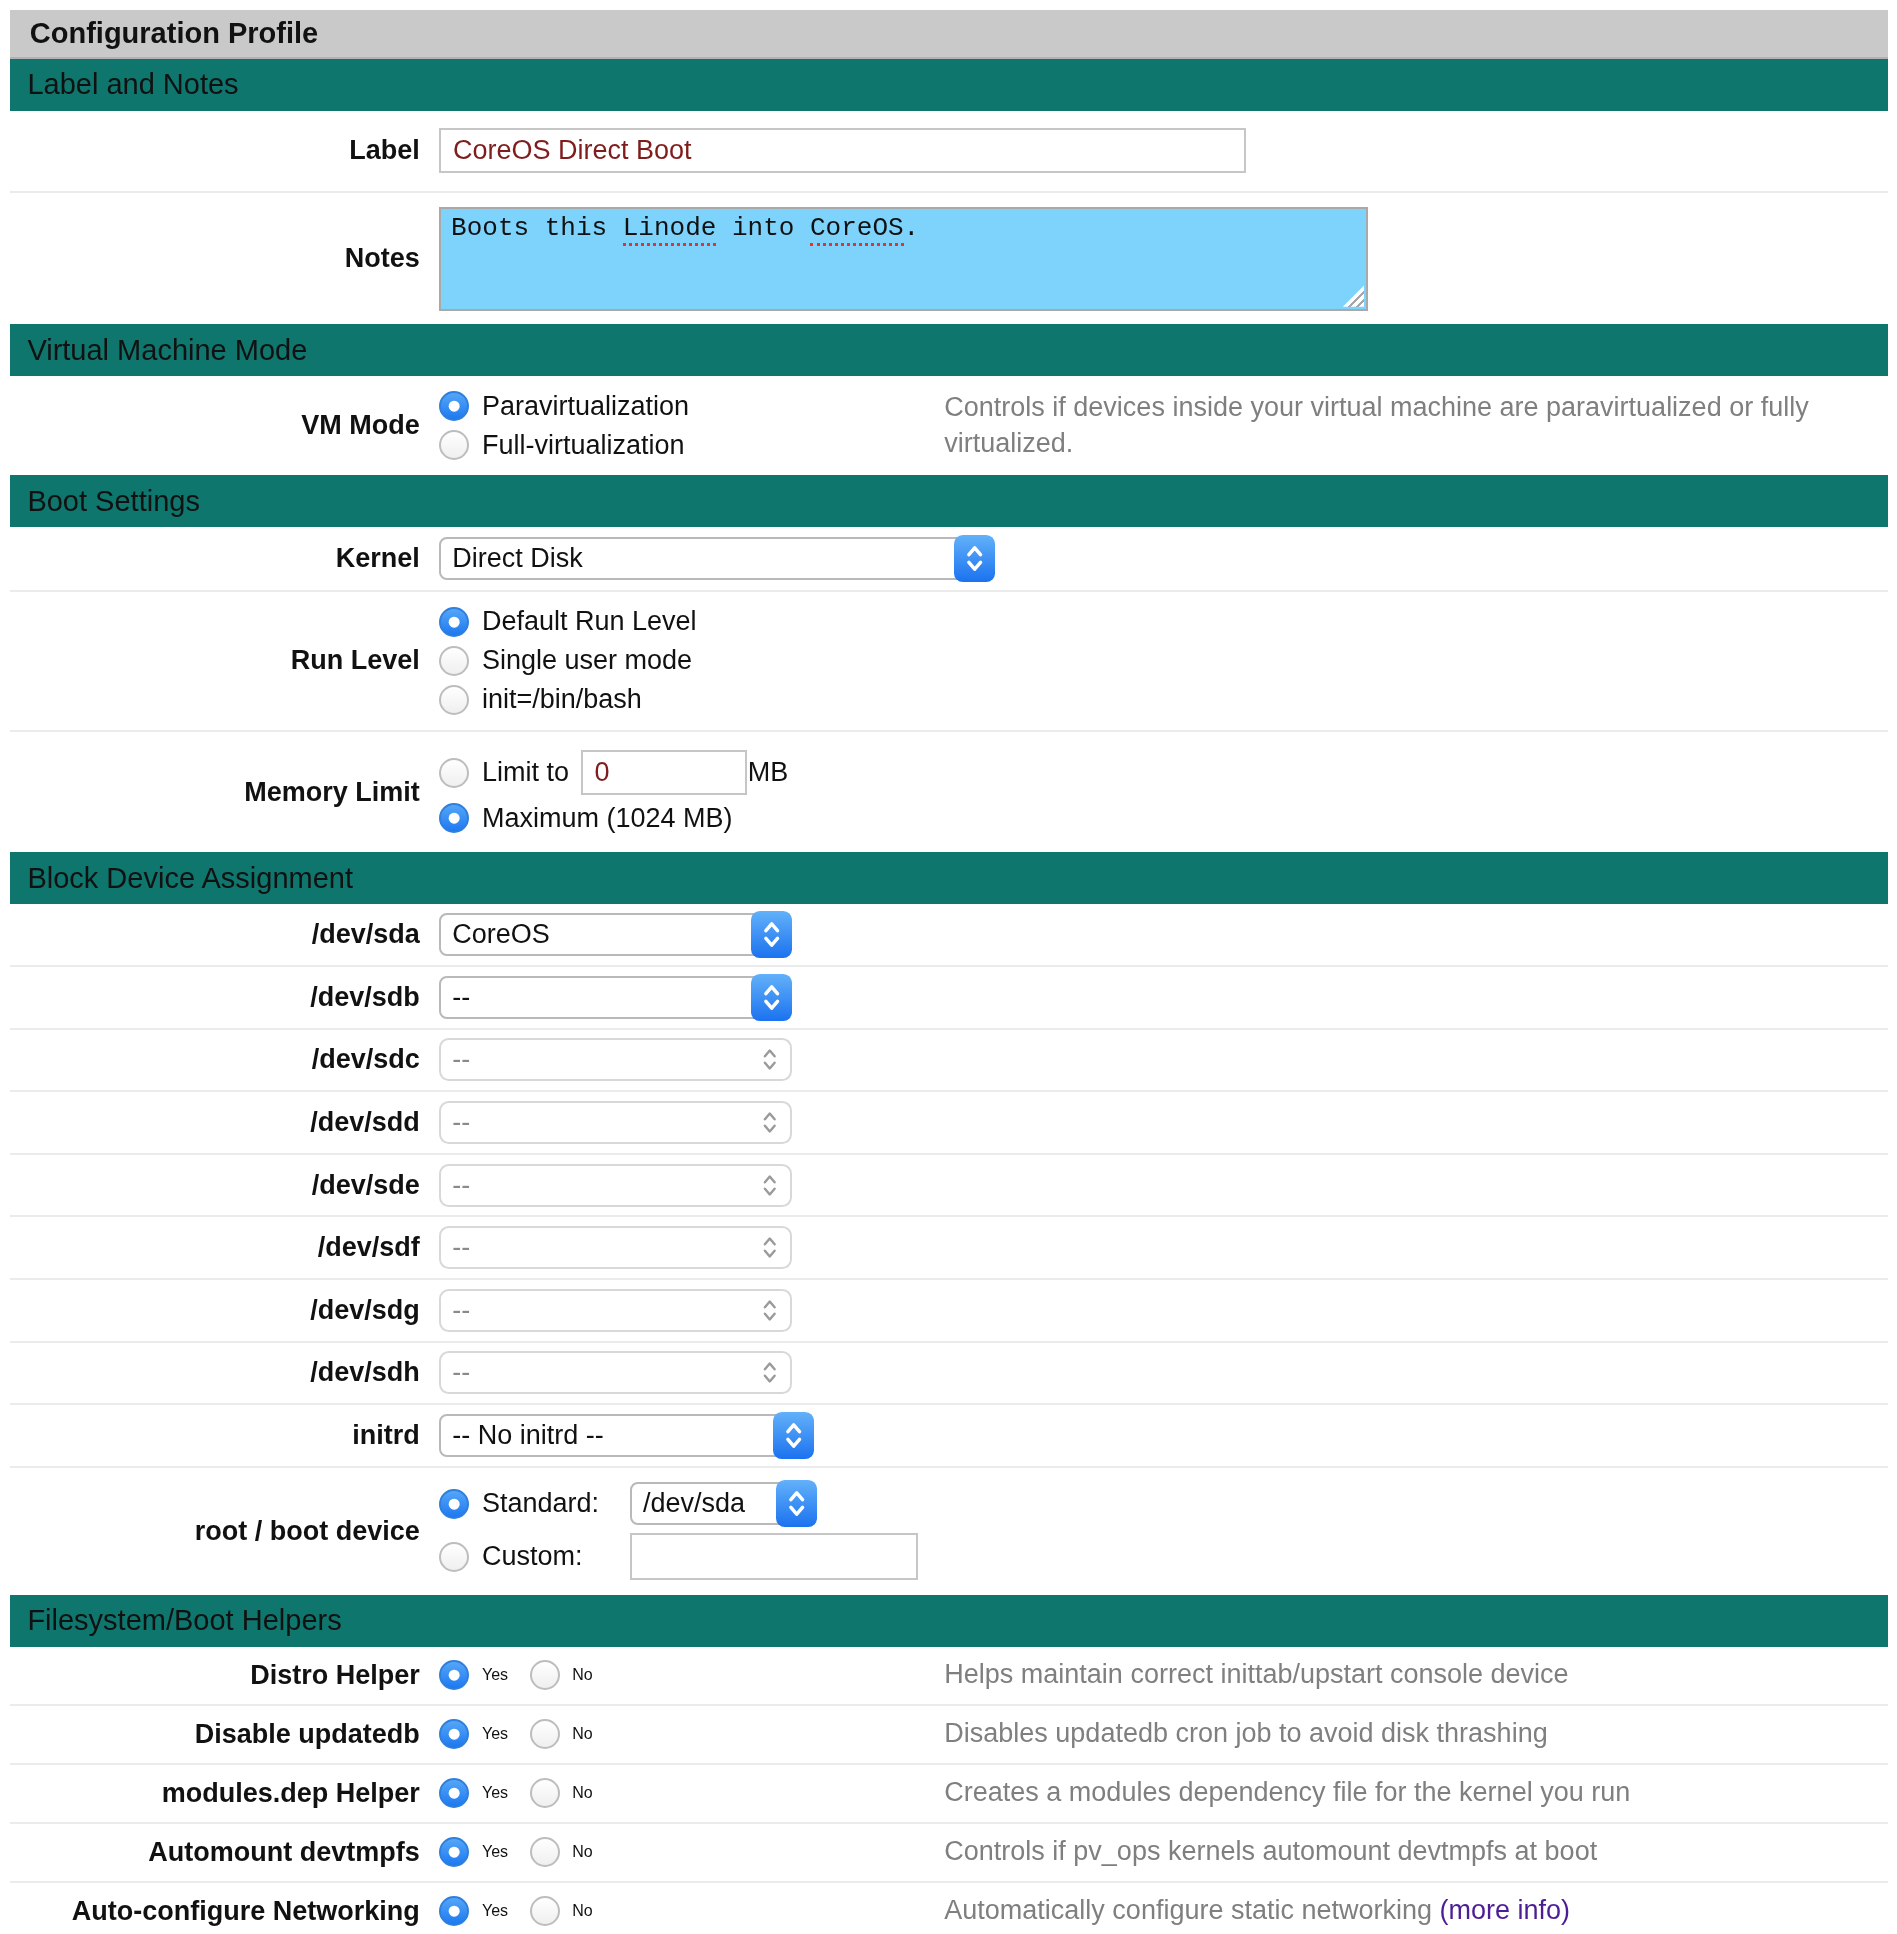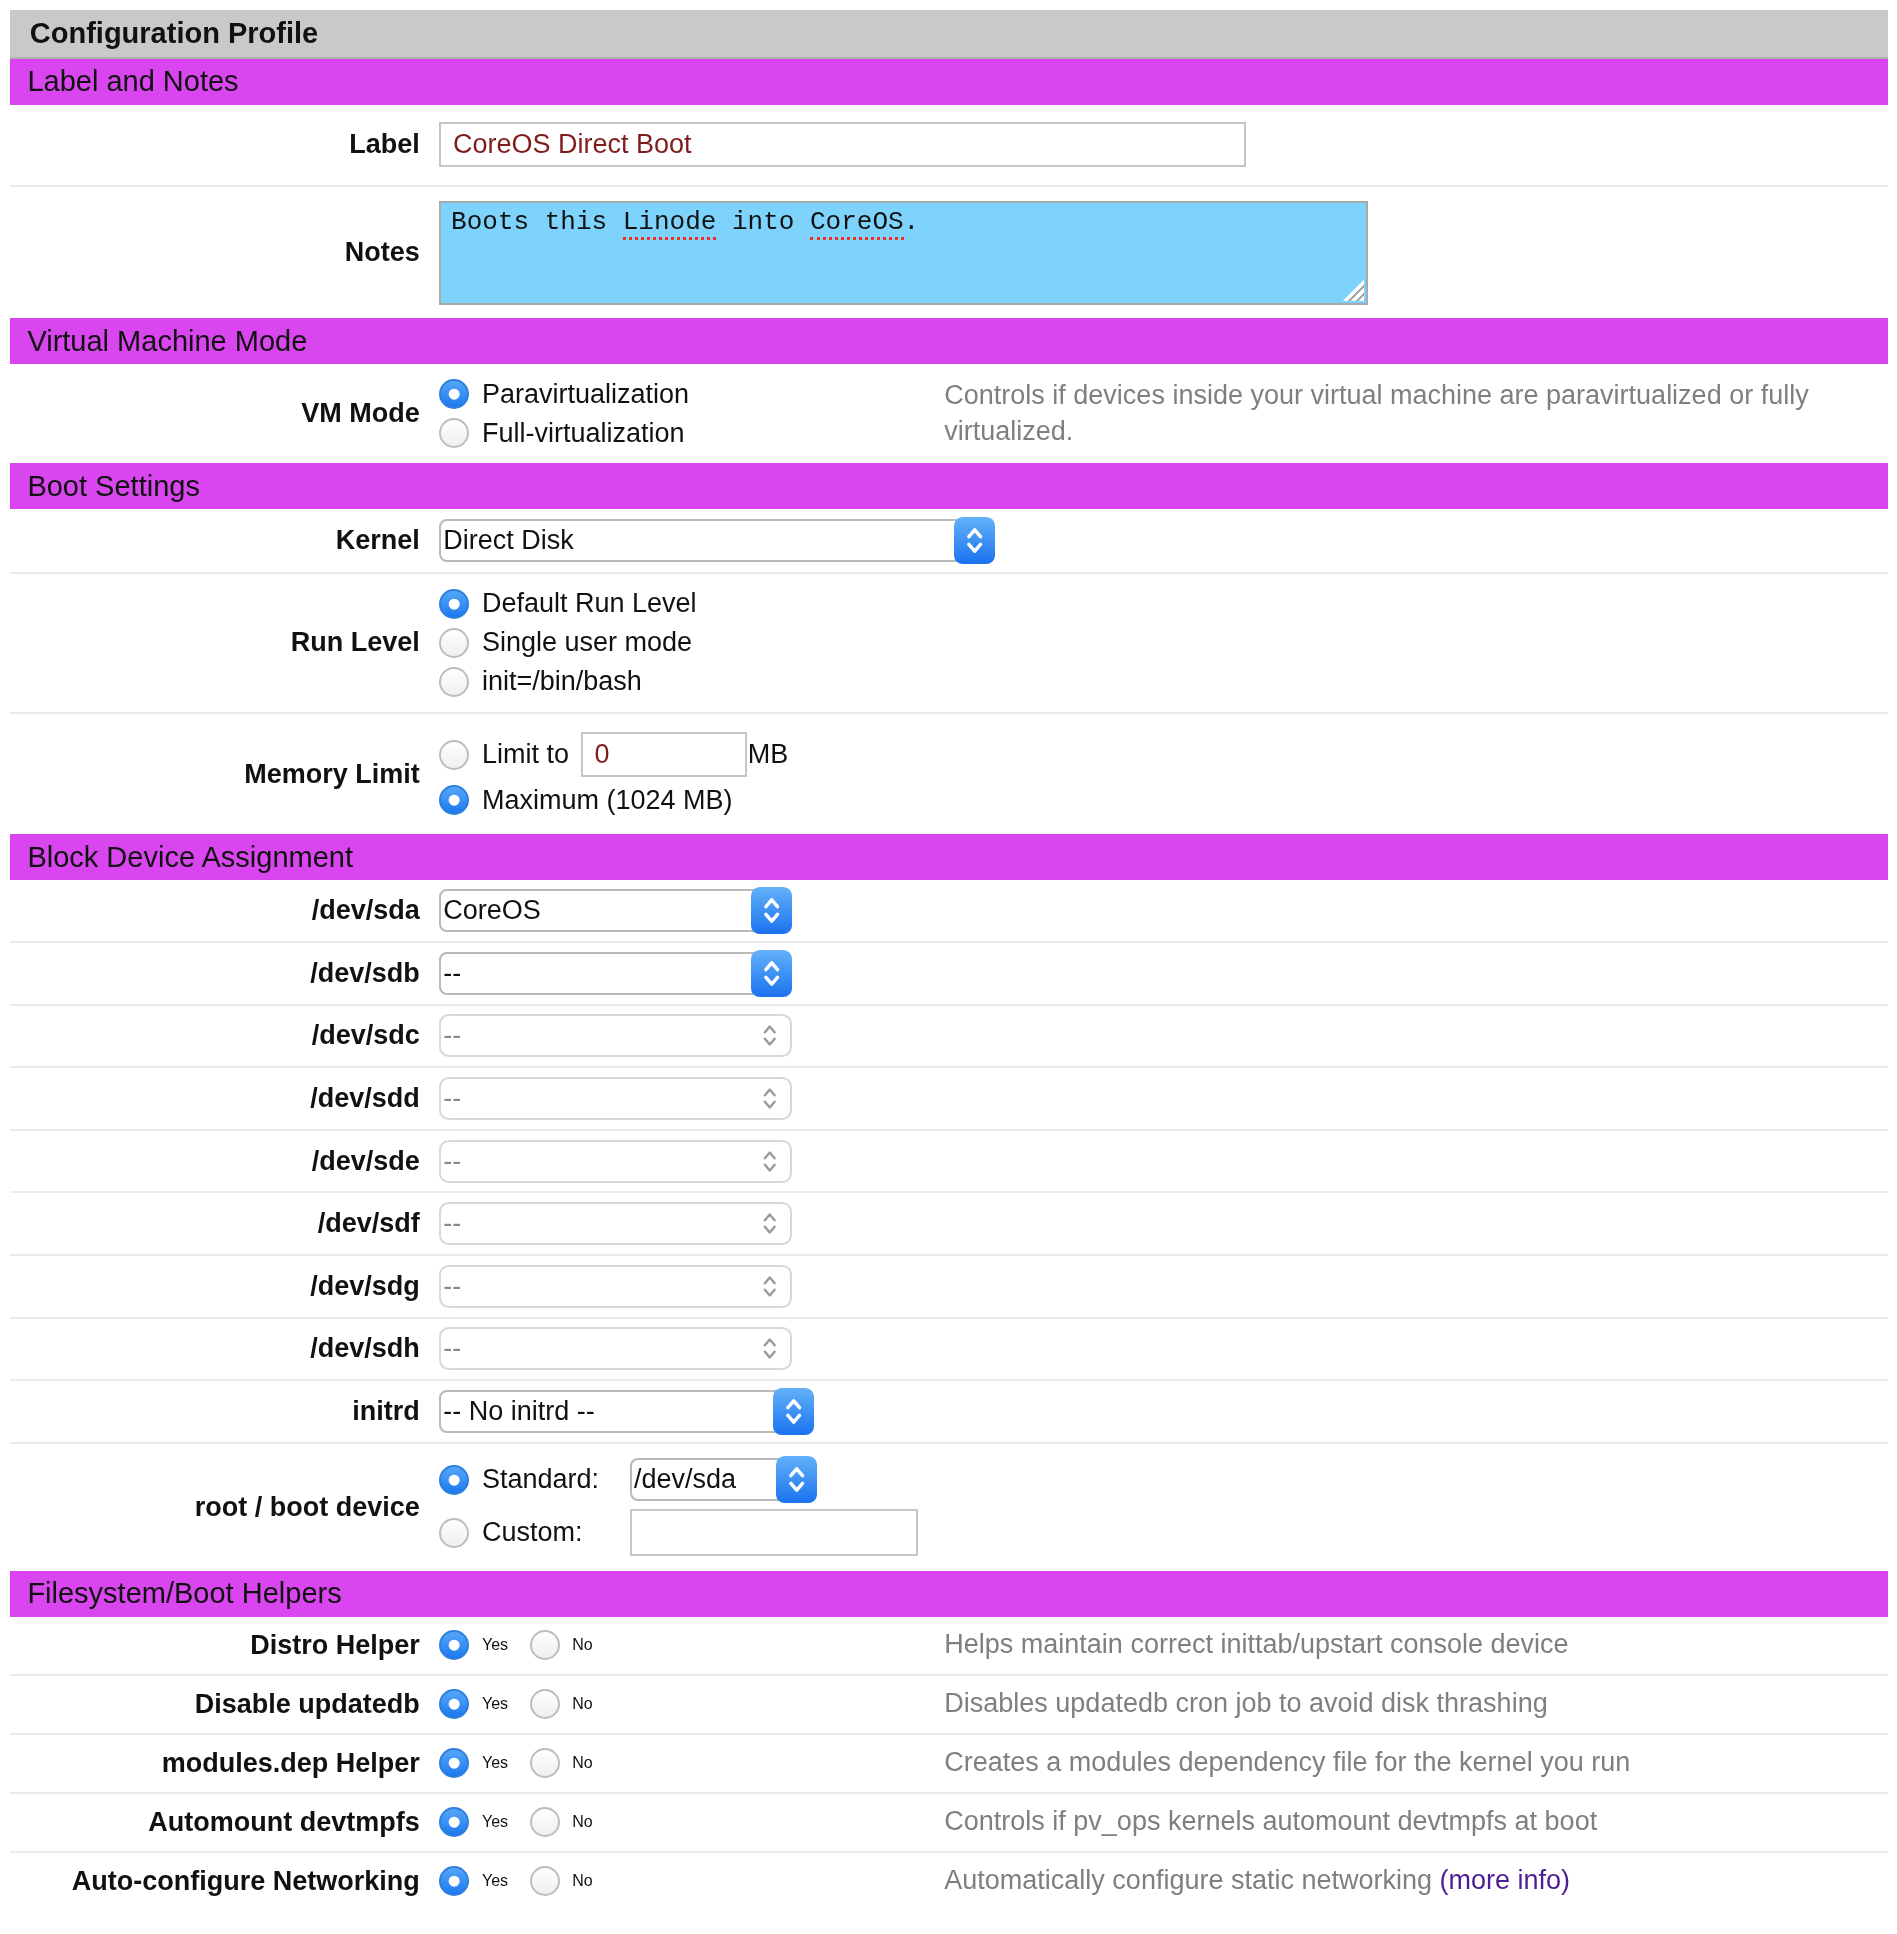--- a/index.html
+++ b/index.html
@@ -12,21 +12,21 @@
   }
   .page { width: 1878px; }
 
   
   .page-header {
     height: 49px; background: #c9c9c9; border-bottom: 2px solid #b2b2b2;
     display: flex; align-items: center; padding: 0 20px;
     font-size: 29px; font-weight: bold;
   }
   .section-bar {
-    height: 46px; background: #d946ef;
+    height: 52px; background: #0f766e;
     display: flex; align-items: center; padding: 0 17.6px;
     font-size: 29px;
   }
 
   
   .rows .row + .row { border-top: 2px solid #ebebeb; }
   .row { display: flex; align-items: center; padding: 9.8px 0; }
   .c-label {
     width: 410px; flex-shrink: 0; text-align: right;
     font-weight: bold; font-size: 27px;
@@ -83,21 +83,21 @@
     transform: translate(-50%,-50%);
     width: 10.7px; height: 10.7px; border-radius: 50%; background: #fff;
   }
   .opt-label-fixed { width: 148px; display: inline-block; }
   .yn { margin-right: 21.5px; }
 
   
   .select {
     height: 43px; display: inline-flex; align-items: center;
     border: 2px solid #b9b9b9; border-radius: 7.8px; background: #fff;
-    position: relative; padding: 0 49px 0 2px; font-size: 27px;
+    position: relative; padding: 0 49px 0 11px; font-size: 27px;
   }
   .select .cap {
     position: absolute; right: -2px; top: -3.9px; bottom: -3.9px; width: 41px;
     border-radius: 8.8px; background: linear-gradient(180deg,#63b1fa,#1b72ef);
     display: flex; align-items: center; justify-content: center; color: #ffffff;
   }
   .select.disabled { border-color: #d8d8d8; color: #8a8a8a; border-radius: 9.8px; }
   .select.disabled .cap {
     position: absolute; right: 7.8px; top: 0; bottom: 0; width: 25px;
     background: none; border-radius: 0; color: #9a9a9a;

